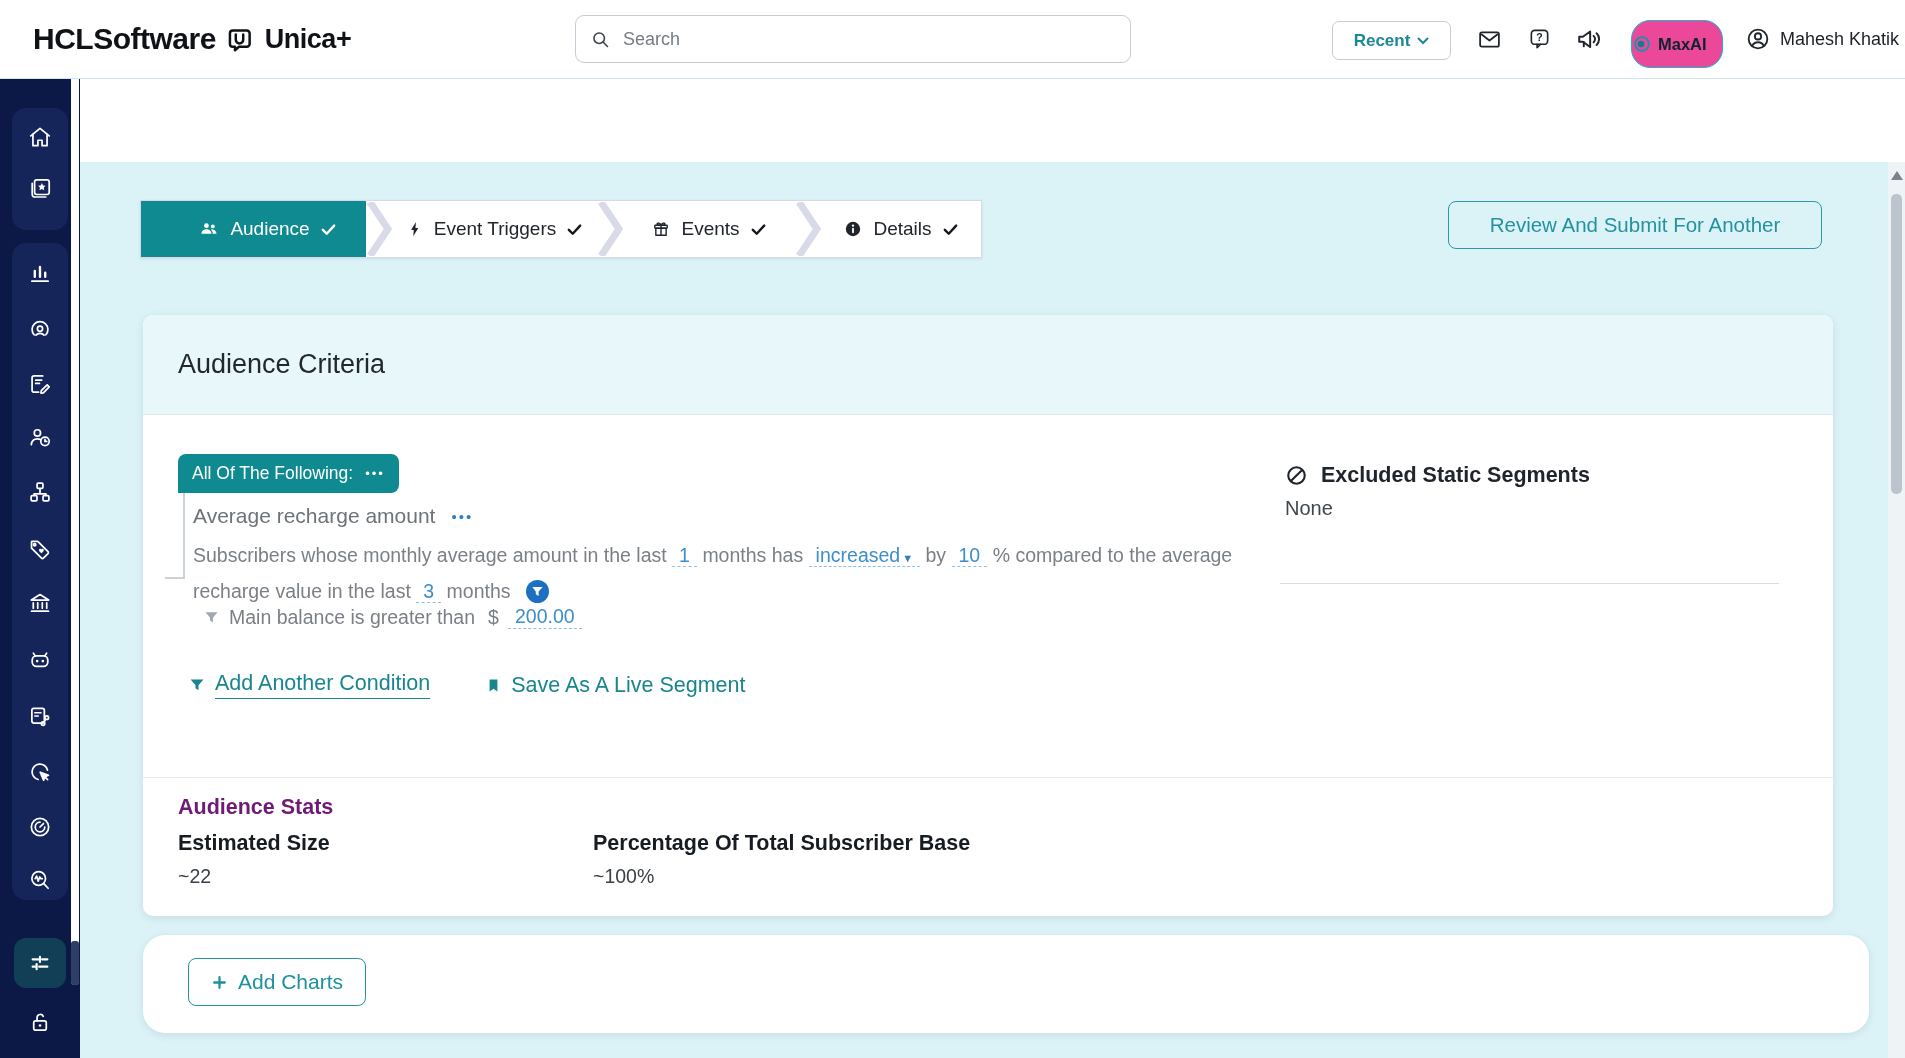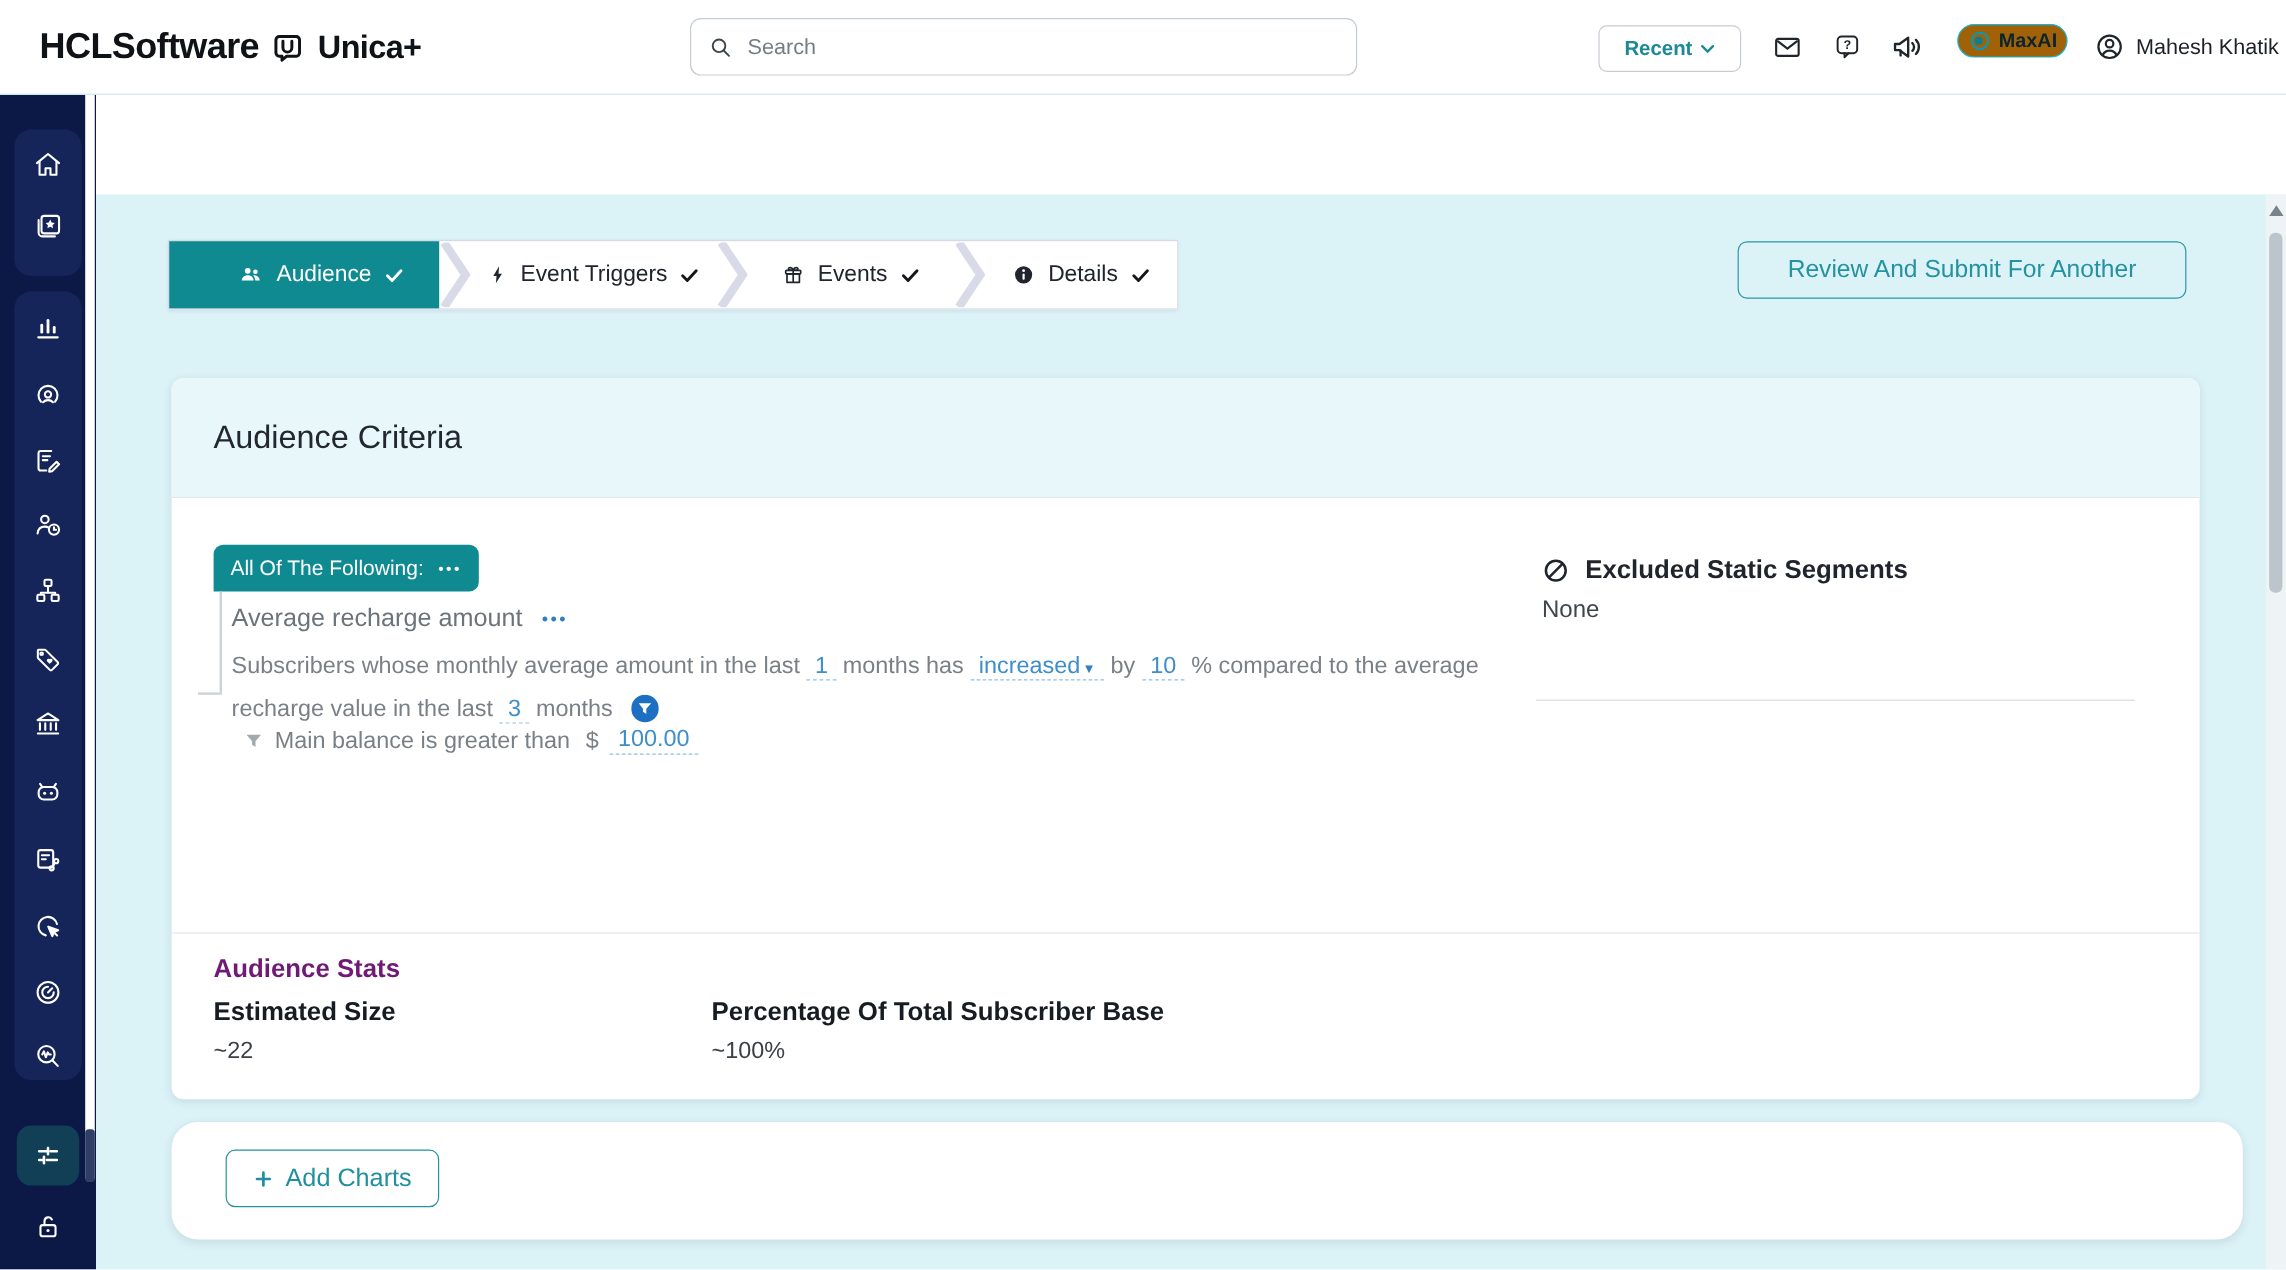--- a/index.html
+++ b/index.html
@@ -15,22 +15,22 @@
   .logo-unica{font-size:27px;font-weight:800;letter-spacing:-0.5px;color:#0f1216;margin-left:2px;}
   .search{left:575px;top:15px;width:556px;height:48px;border:1px solid #c6ccd3;border-radius:9px;
           background:#fff;display:flex;align-items:center;padding:0 14px;gap:10px;box-sizing:border-box;}
   .search input{border:none;outline:none;font-size:18px;color:#333;width:100%;background:transparent;
                 font-family:inherit;}
   .search input::placeholder{color:#757c84;}
   .recent-btn{left:1332px;top:21px;width:117px;height:37px;border:1px solid #c6ccd3;border-radius:7px;
           background:#fff;display:flex;align-items:center;justify-content:center;gap:7px;cursor:pointer;}
   .recent-btn span{font-size:17px;font-weight:700;color:#1b8a96;}
   .hdr-ic{top:0;height:78px;display:flex;align-items:center;color:#20252b;cursor:pointer;}
-  .maxai{left:1631px;top:20px;width:92px;height:28px;border:1.5px solid #19b5d2;border-radius:19px;
-         background:#a16207;display:flex;align-items:center;justify-content:center;gap:6px;box-sizing:border-box;cursor:pointer;}
+  .maxai{left:1631px;top:20px;width:92px;height:48px;border:1.5px solid #19b5d2;border-radius:19px;
+         background:#ec4899;display:flex;align-items:center;justify-content:flex-start;gap:6px;box-sizing:border-box;cursor:pointer;}
   .maxai span{font-size:16.5px;font-weight:700;color:#0b2430;}
   .user{left:1745px;top:0;height:78px;display:flex;align-items:center;gap:9px;text-align:right;}
   .user span{font-size:18px;color:#1d2127;}
 
   
   #sidebar{left:0;top:78px;width:80px;height:980px;background:#0c1947;z-index:20;}
   .side-group{left:12px;width:56px;background:#162559;border-radius:14px;}
   .sg1{top:30px;height:122px;}
   .sg2{top:165px;height:657px;}
   .side-ic{left:27px;width:26px;height:26px;color:#fff;cursor:pointer;}
@@ -427,23 +427,37 @@
         </span>
       </div>
     </div>
 
     <div class="abs sub-cond">
       <svg width="17" height="17" viewBox="0 0 24 24" fill="#a2a8af">
         <path d="M3.5 4.5 h17 L14 12.2 V19 l-4-2.6 v-4.2 z"></path>
       </svg>
       <span>Main balance is greater than</span>
       <span class="cur">$</span>
-      <span class="val">100.00</span>
-    </div>
-
+      <span class="val">200.00</span>
+    </div>
+
+    <div class="abs links-row">
+      <span class="lnk">
+        <svg width="18" height="18" viewBox="0 0 24 24" fill="#18858f">
+          <path d="M3.5 4.5 h17 L14 12.2 V19 l-4-2.6 v-4.2 z"></path>
+        </svg>
+        <span class="u">Add Another Condition</span>
+      </span>
+      <span class="lnk">
+        <svg width="17" height="19" viewBox="0 0 24 24" fill="#18858f">
+          <path d="M6.5 3.5 h11 V20.5 L12 16.6 L6.5 20.5 z"></path>
+        </svg>
+        <span>Save As A Live Segment</span>
+      </span>
+    </div>
 
     <div class="abs excl-hd">
       <svg width="23" height="23" viewBox="0 0 24 24" fill="none" stroke="#20252d" stroke-width="2.2" stroke-linecap="round">
         <circle cx="12" cy="12" r="8.6"></circle>
           <path d="M6.4 17.6 L17.6 6.4"></path>
       </svg>
       <b>Excluded Static Segments</b>
     </div>
     <div class="abs excl-none">None</div>
     <div class="abs excl-div"></div>

